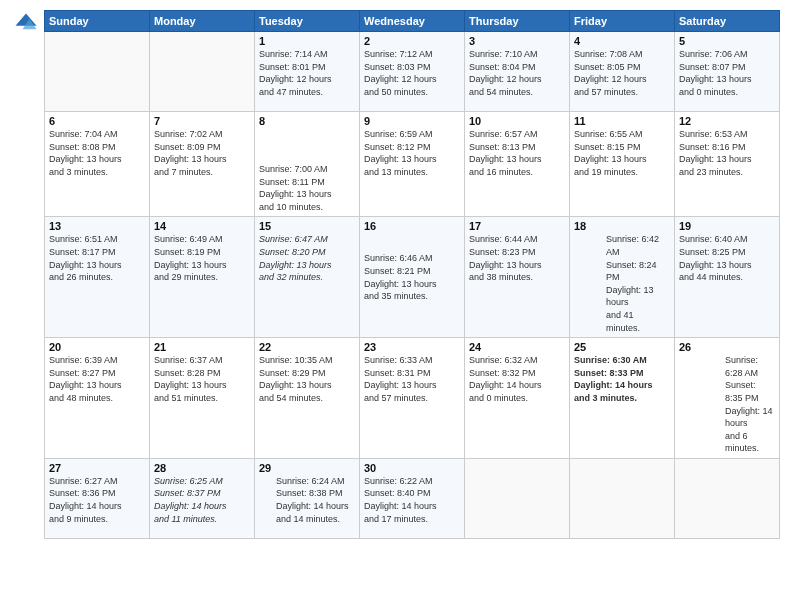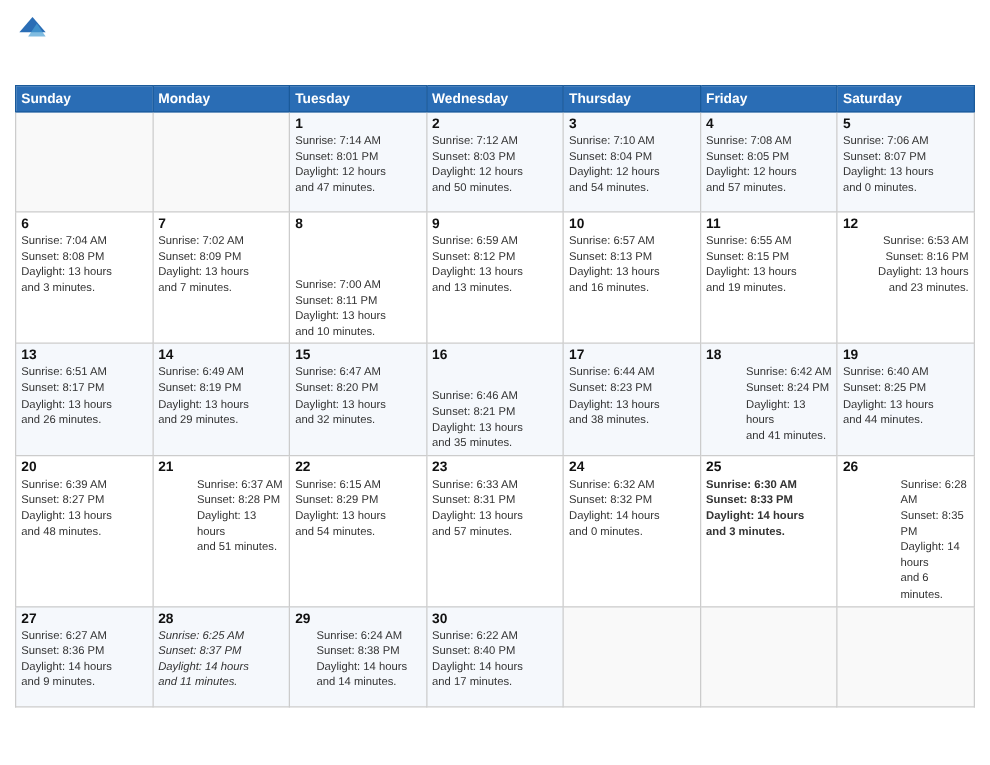--- a/index.html
+++ b/index.html
@@ -8,22 +8,21 @@
       height: 612px;
       font-family: Arial, Helvetica, sans-serif;
       background: #fff;
       overflow: hidden;
     }
     .page {
       width: 792px;
       height: 436px;
       padding: 10px 12px 10px 12px;
       display: flex;
-      flex-direction: column;
-      gap: 24px;
+      flex-direction: row;
     }
     .header {
       display: flex;
       justify-content: space-between;
       align-items: flex-start;
       margin-bottom: 6px;
     }
     .logo {
       display: flex;
       align-items: center;
@@ -213,21 +212,21 @@
           </td>
           <td>
             <span class="day-num">11</span>
             <div class="day-detail" style="white-space: pre-line;">Sunrise: 6:55 AM
 Sunset: 8:15 PM
 Daylight: 13 hours
 and 19 minutes.</div>
           </td>
           <td>
             <span class="day-num">12</span>
-            <div class="day-detail" style="white-space: pre-line; text-align: right;">Sunrise: 6:53 AM
+            <div class="day-detail" style="white-space: pre-line;">Sunrise: 6:53 AM
 Sunset: 8:16 PM
 Daylight: 13 hours
 and 23 minutes.</div>
           </td>
         </tr>
         <tr>
           <td>
             <span class="day-num">13</span>
             <div class="day-detail" style="white-space: pre-line;">Sunrise: 6:51 AM
 Sunset: 8:17 PM
@@ -236,21 +235,21 @@
           </td>
           <td>
             <span class="day-num">14</span>
             <div class="day-detail" style="white-space: pre-line;">Sunrise: 6:49 AM
 Sunset: 8:19 PM
 Daylight: 13 hours
 and 29 minutes.</div>
           </td>
           <td>
             <span class="day-num">15</span>
-            <div class="day-detail" style="white-space: pre-line;">Sunrise: 6:47 AM
+            <div class="day-detail" style="white-space: pre-line; font-style: italic;">Sunrise: 6:47 AM
 Sunset: 8:20 PM
 Daylight: 13 hours
 and 32 minutes.</div>
           </td>
           <td>
             <span class="day-num">16</span>
             <div class="day-detail" style="white-space: pre-line; margin-top: 20px;">Sunrise: 6:46 AM
 Sunset: 8:21 PM
 Daylight: 13 hours
 and 35 minutes.</div>
@@ -280,28 +279,28 @@
         <tr>
           <td>
             <span class="day-num">20</span>
             <div class="day-detail" style="white-space: pre-line;">Sunrise: 6:39 AM
 Sunset: 8:27 PM
 Daylight: 13 hours
 and 48 minutes.</div>
           </td>
           <td>
             <span class="day-num">21</span>
-            <div class="day-detail" style="white-space: pre-line; margin-left: 31px;">Sunrise: 6:37 AM
+            <div class="day-detail" style="white-space: pre-line;">Sunrise: 6:37 AM
 Sunset: 8:28 PM
 Daylight: 13 hours
 and 51 minutes.</div>
           </td>
           <td>
             <span class="day-num">22</span>
-            <div class="day-detail" style="white-space: pre-line;">Sunrise: 6:15 AM
+            <div class="day-detail" style="white-space: pre-line;">Sunrise: 10:35 AM
 Sunset: 8:29 PM
 Daylight: 13 hours
 and 54 minutes.</div>
           </td>
           <td>
             <span class="day-num">23</span>
             <div class="day-detail" style="white-space: pre-line;">Sunrise: 6:33 AM
 Sunset: 8:31 PM
 Daylight: 13 hours
 and 57 minutes.</div>

